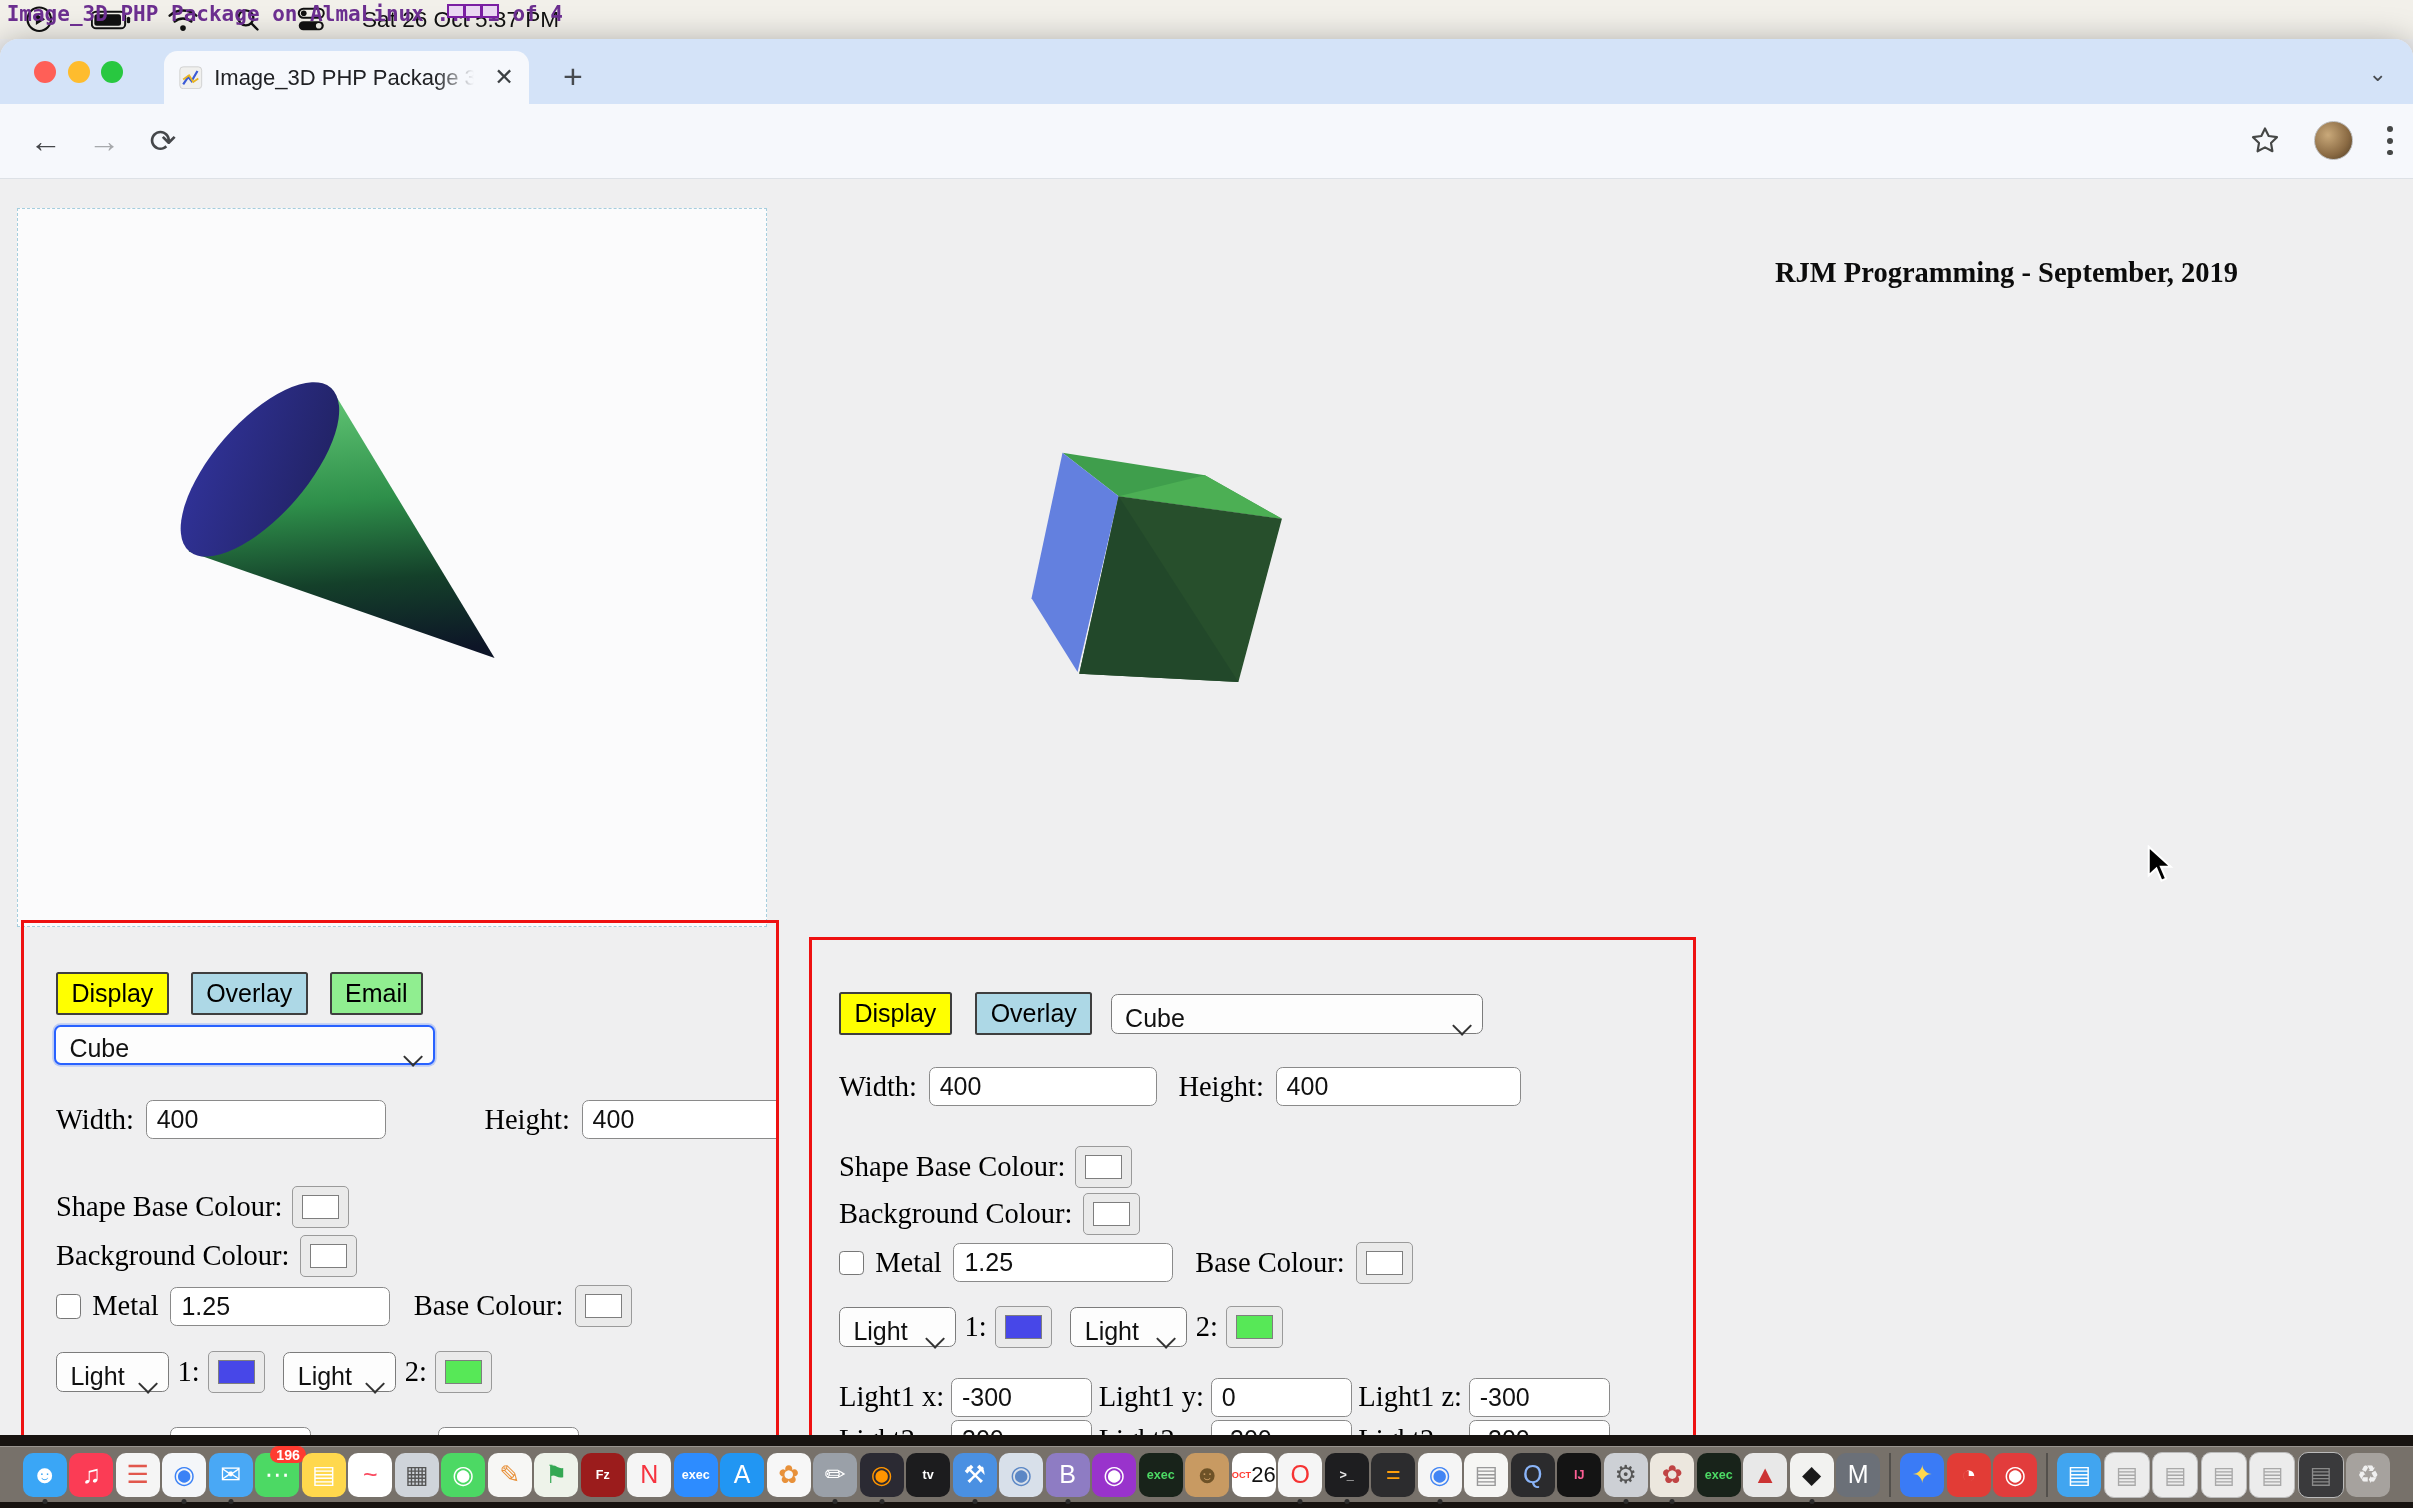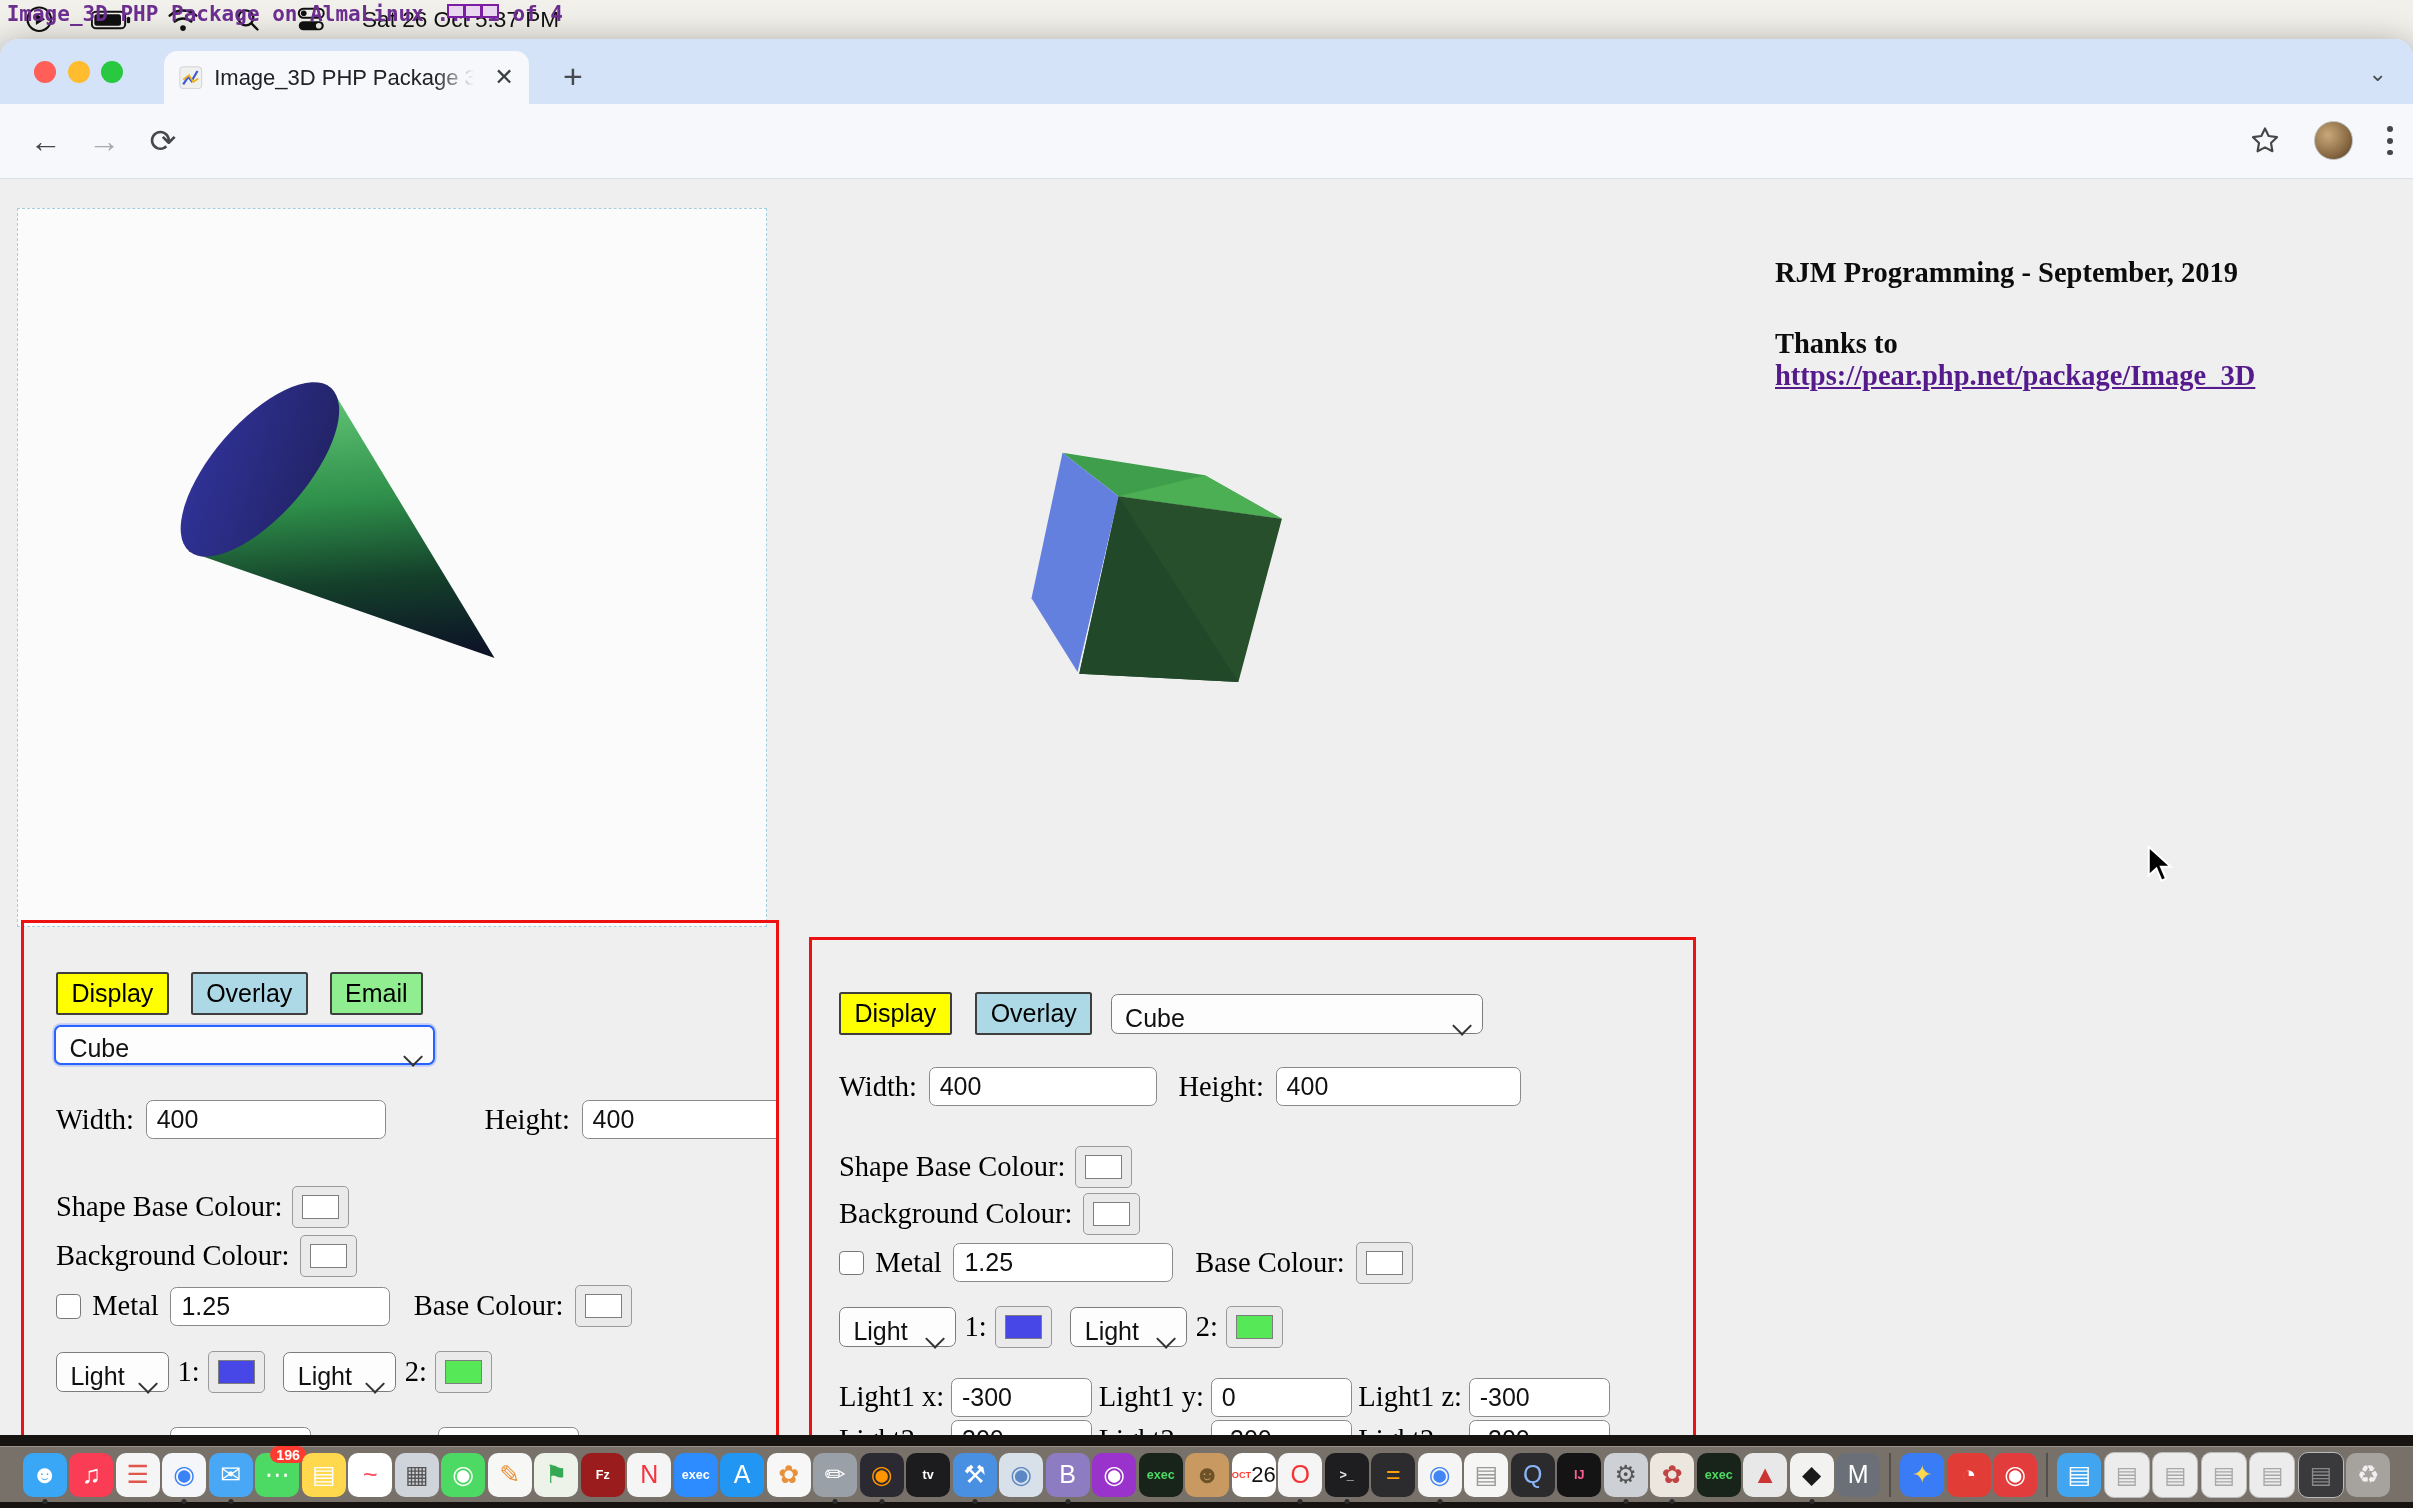--- a/index.html
+++ b/index.html
@@ -216,23 +216,20 @@
       <svg class="cube-svg" width="268" height="268" viewBox="0 0 320 320">
         <polygon points="40,33 210,60 302,112 107,85" fill="#3f9e4c"></polygon>
         <polygon points="210,60 302,112 107,85" fill="#4caf54"></polygon>
         <polygon points="40,33 107,85 58,295 3,207" fill="#6380df"></polygon>
         <polygon points="107,85 302,112 250,307 60,297" fill="#274f2c"></polygon>
         <polygon points="107,85 250,307 60,297" fill="#22482a"></polygon>
       </svg>
 
       <div class="headings">
         <div class="byline">RJM Programming - September, 2019</div>
-        <div class="thanks">
-          <span>Thanks to </span><a href="#">https://pear.php.net/package/Image_3D</a>
-        </div>
       </div>
 
       <div class="panel leftp">
         <div class="prow" style="margin:49px 0 0 32px;gap:22px;">
           <span class="btn3d btn-display">Display</span>
           <span class="btn3d btn-overlay">Overlay</span>
           <span class="btn3d btn-email">Email</span>
         </div>
         <div class="prow" style="margin:10px 0 0 30px;">
           <div class="selbox focused" style="width:381px;">

